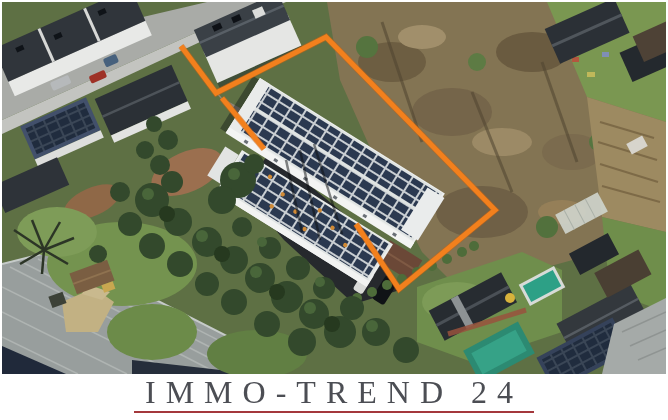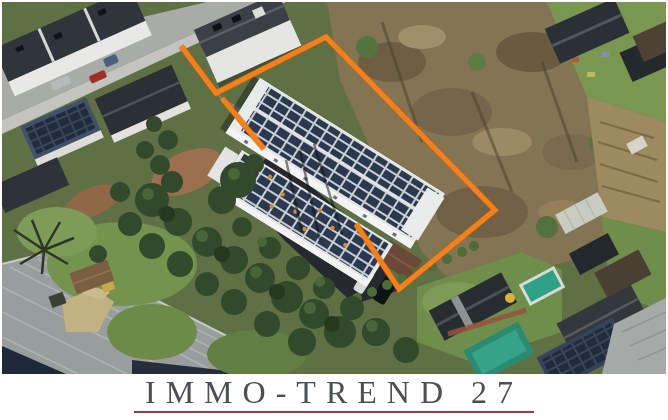--- a/index.html
+++ b/index.html
@@ -358,17 +358,17 @@
 
   <g>
     <polyline class="outline-under" points="179,44 214,91 324,35 493,208 397,287 354,222"></polyline>
     <polyline class="outline-under" points="220,96 262,147"></polyline>
     <polyline class="outline" points="179,44 214,91 324,35 493,208 397,287 354,222" stroke="#f2801d"></polyline>
     <polyline class="outline" points="220,96 262,147" stroke="#f2801d"></polyline>
   </g>
 </svg>
 
 <div class="banner">
-  <div class="logo-text">IMMO-TREND 27</div>
+  <div class="logo-text">IMMO-TREND 24</div>
   <div class="logo-underline"></div>
 </div>
 
 </div>
 
 </body></html>

